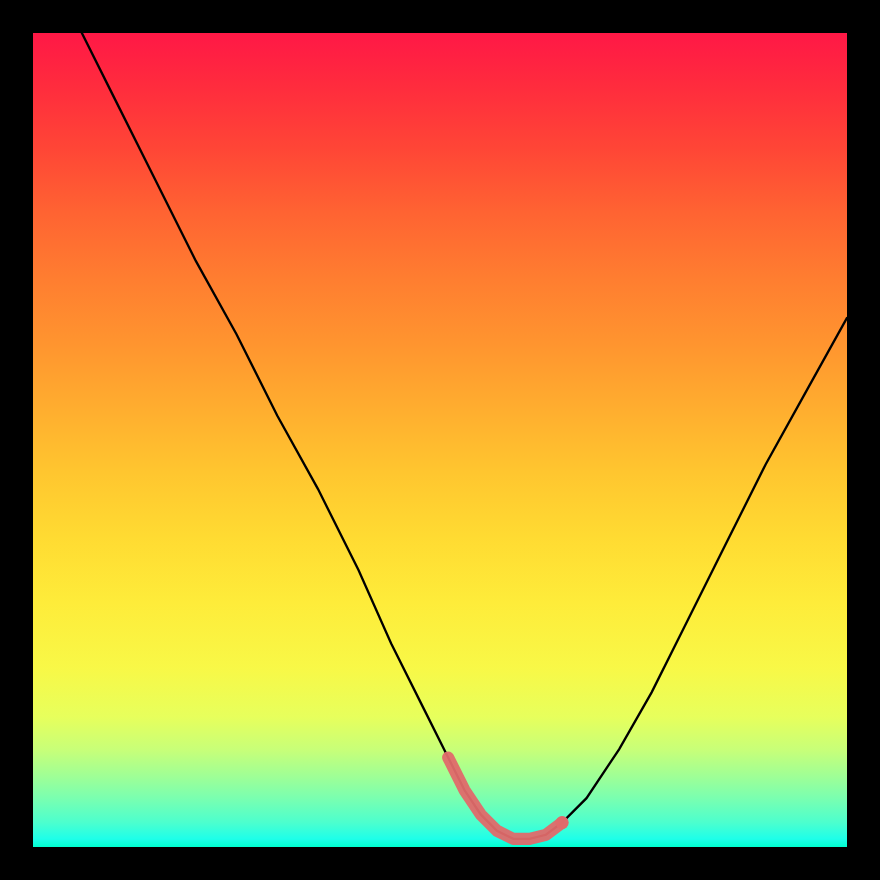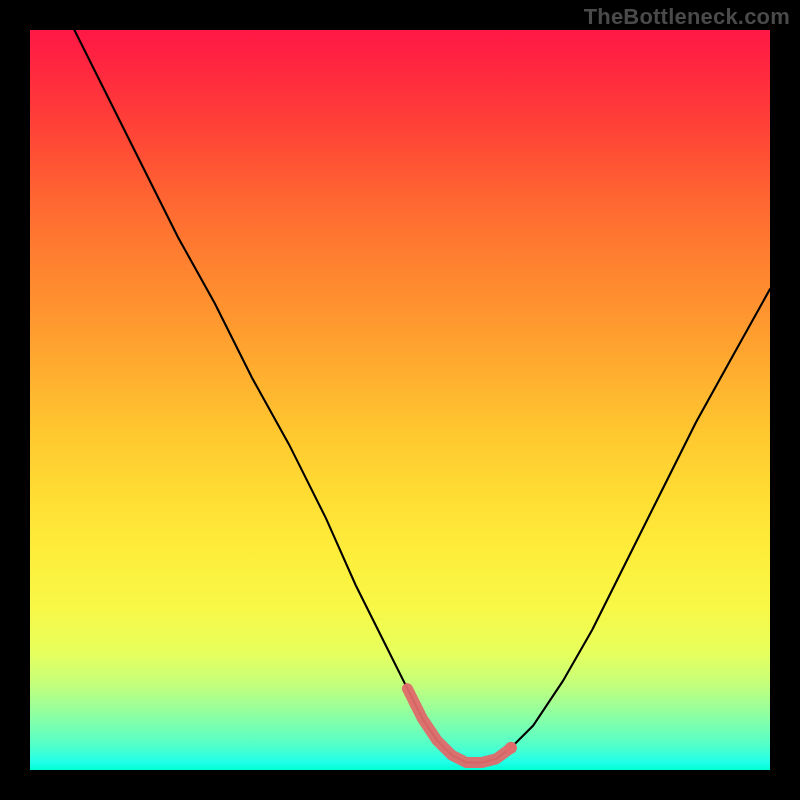--- a/index.html
+++ b/index.html
@@ -79,21 +79,20 @@
   }
   .marker-dot {
     fill: #e06a6a;
     opacity: 0.95;
   }
 </style>
 </head>
 <body>
 
 <div class="frame">
-  <div class="watermark">TheBottleneck.com</div>
 
   <div class="plot-area">
     <svg class="curve" viewBox="0 0 740 740" preserveAspectRatio="none">
       <path id="main-curve" class="curve-path" d="M44.4 0.0 L74.0 59.2 L111.0 133.2 L148.0 207.2 L185.0 273.8 L222.0 347.8 L259.0 414.4 L296.0 488.4 L325.6 555.0 L355.2 614.2 L377.4 658.6 L392.2 688.2 L407.0 710.4 L421.8 725.2 L436.6 732.6 L451.4 732.6 L466.2 728.9 L481.0 717.8 L503.2 695.6 L532.8 651.2 L562.4 599.4 L592.0 540.2 L629.0 466.2 L666.0 392.2 L703.0 325.6 L740.0 259.0"></path>
       <path id="highlight-curve" class="marker-path" d="M377.4 658.6 L392.2 688.2 L407.0 710.4 L421.8 725.2 L436.6 732.6 L451.4 732.6 L466.2 728.9 L481.0 717.8"></path>
       <circle id="highlight-end-dot" class="marker-dot" r="6" cx="481.0" cy="717.8"></circle>
     </svg>
   </div>
 </div>
 

